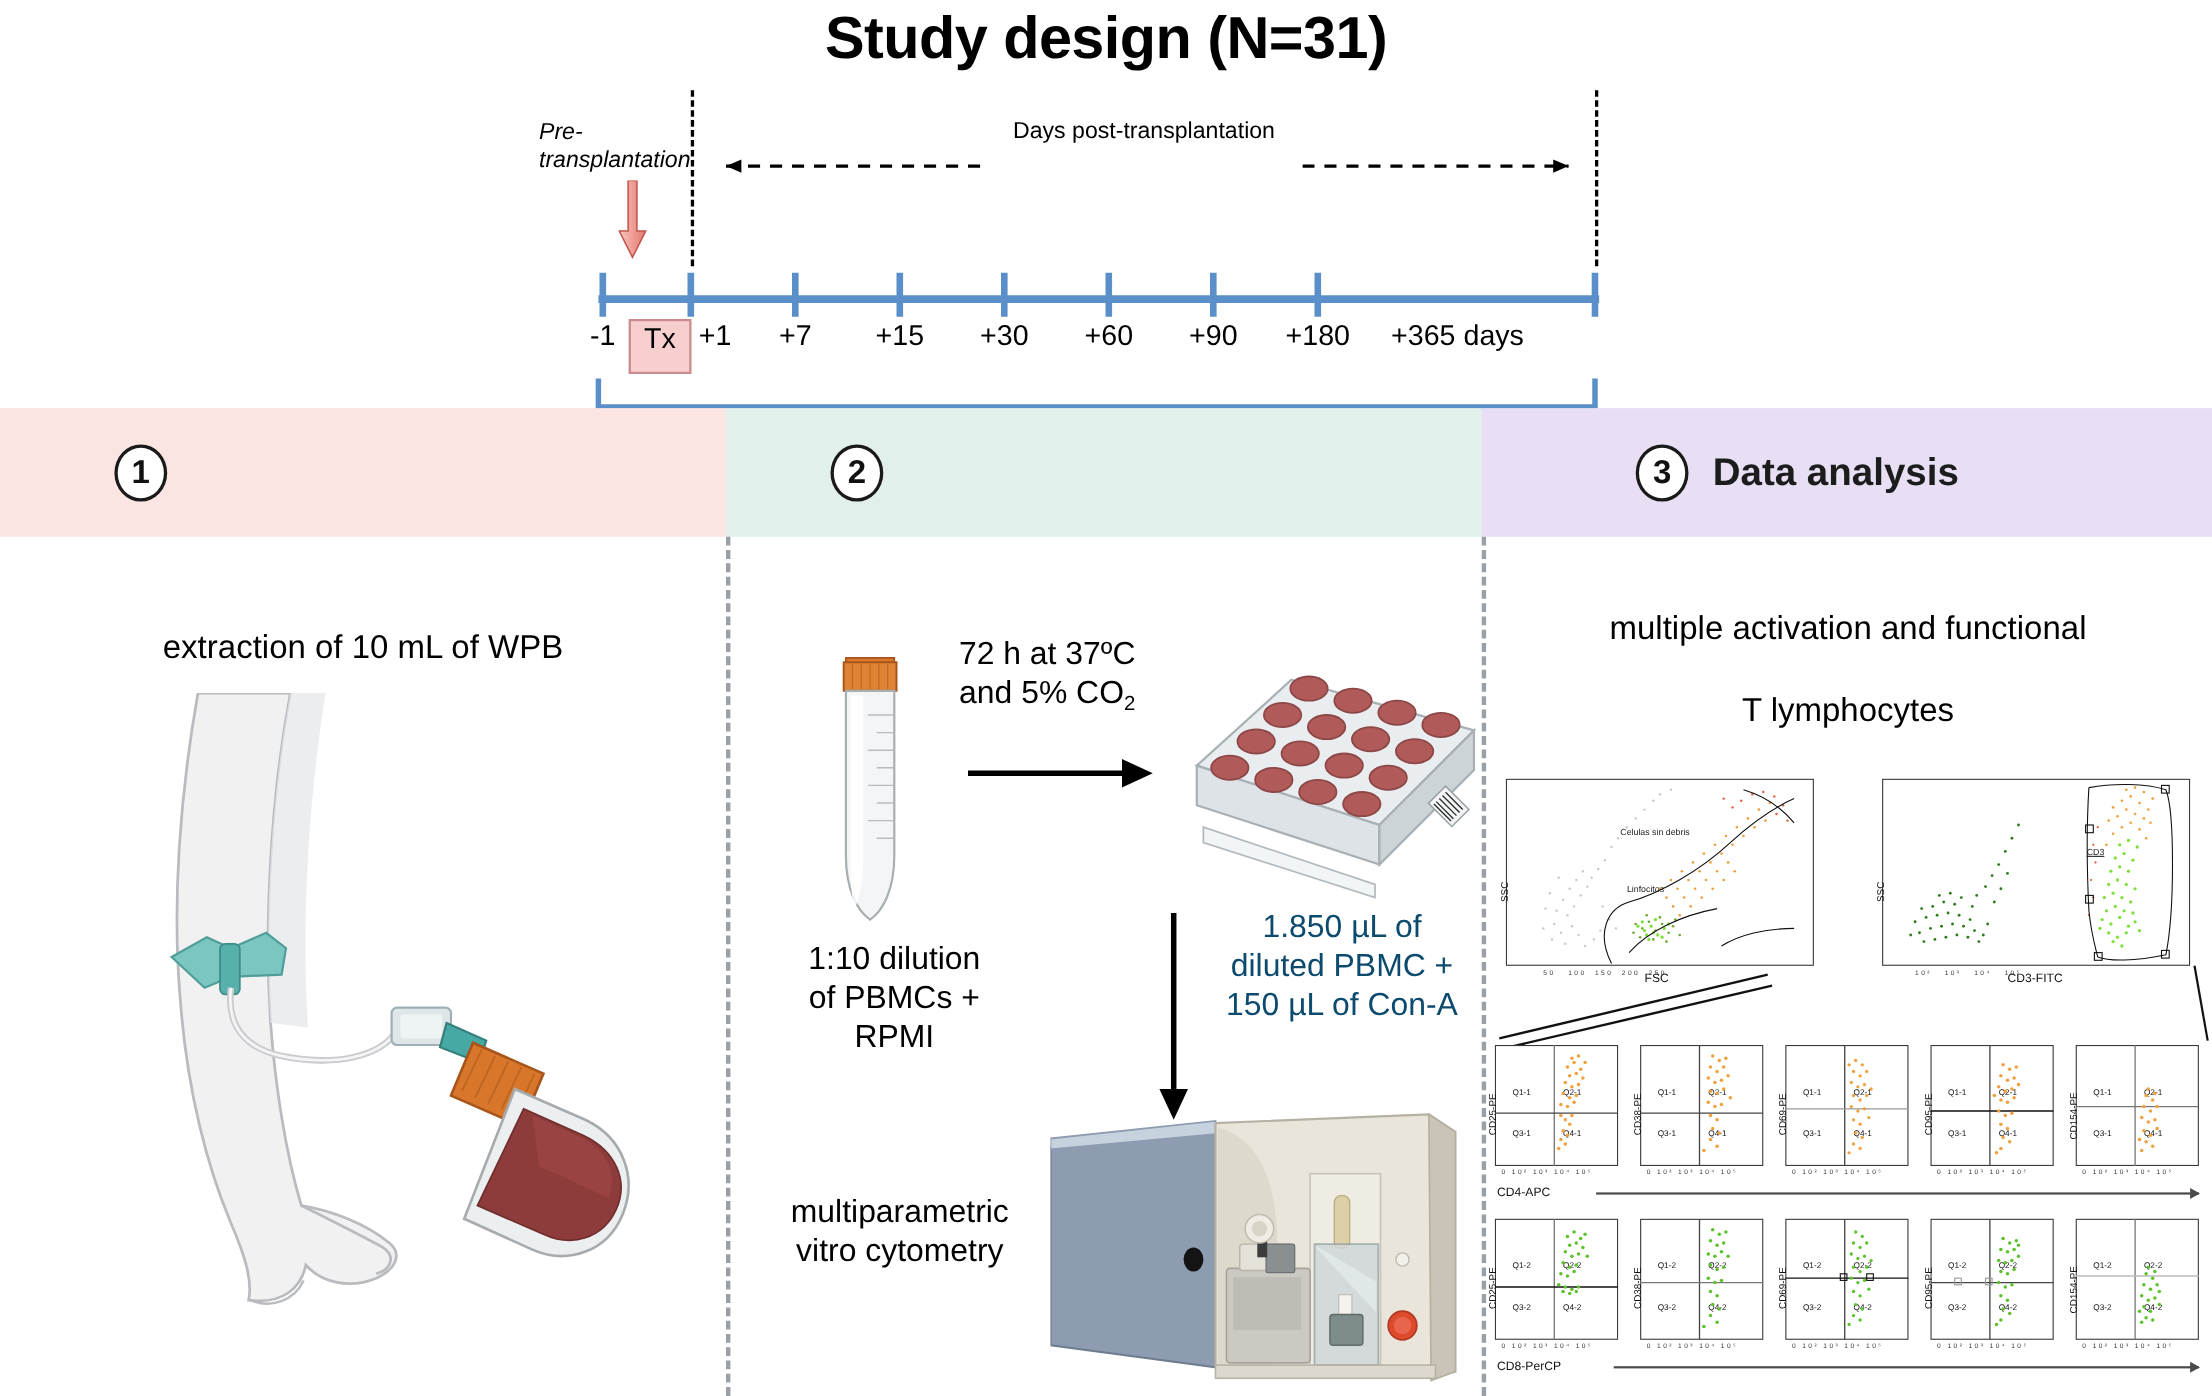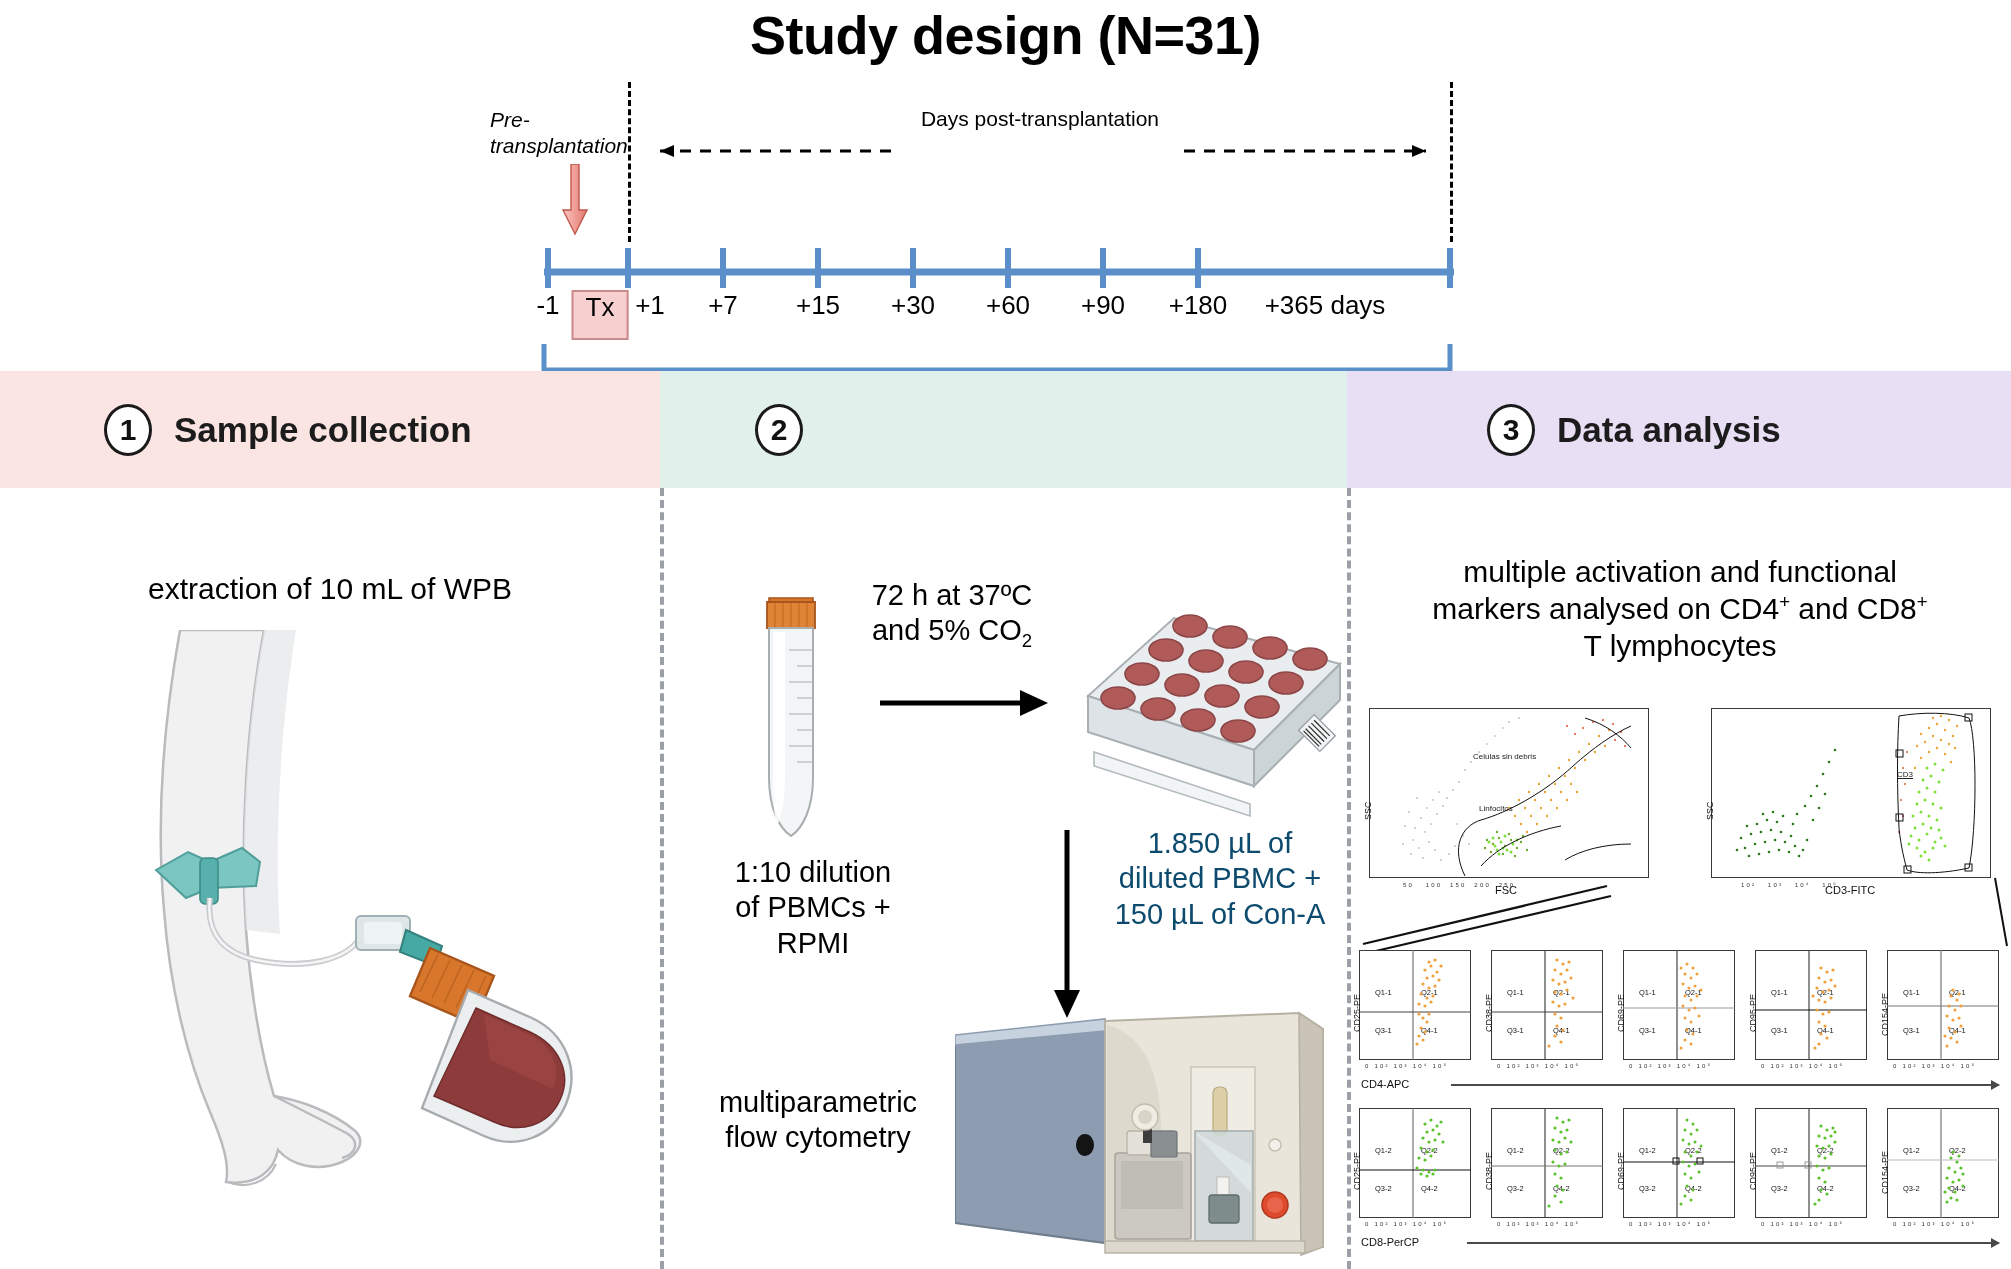--- a/index.html
+++ b/index.html
@@ -207,21 +207,20 @@
 
   <svg class="brace" viewBox="0 0 930 50">
     <path d="M20 4 V30 H446 V46 M926 4 V30 H446" fill="none" stroke="#5b8fc9" stroke-width="5"></path>
   </svg>
 </div>
 
 <div class="bands">
 
   <div class="band band1">
     <div class="circ-num">1</div>
-    <div class="band-title">Sample collection</div>
   </div>
 
   <div class="band band2">
     <div class="circ-num">2</div>
   </div>
 
   <div class="band band3">
     <div class="circ-num">3</div>
     <div class="band-title">Data analysis</div>
   </div>
@@ -355,21 +354,21 @@
 </svg>
 
 <div class="c2-conA">
   <span>1.850 µL of</span><br>
   <span>diluted PBMC +</span><br>
   <span>150 µL of Con-A</span>
 </div>
 
 <div class="c2-multi">
   <span>multiparametric</span><br>
-  <span>flow cytometry</span>
+  <span>vitro cytometry</span>
 </div>
 
 <svg class="cyt-art" viewBox="0 0 390 255">
   <path d="M0 38 L150 22 L150 238 L0 218 Z" fill="#8d9cb0" stroke="#6f7d8e" stroke-width="2"></path>
   <path d="M0 30 L150 14 L150 26 L0 40 Z" fill="#c6d3df" stroke="#8d9cb0" stroke-width="1.6"></path>
   <ellipse cx="130" cy="140" rx="9" ry="11" fill="#141414"></ellipse>
   <path d="M150 16 L344 8 L368 24 L368 242 L150 238 Z" fill="#e9e5db" stroke="#b7b1a3" stroke-width="2"></path>
   <path d="M344 8 L368 24 L368 242 L346 250 Z" fill="#c9c4b7" stroke="#b7b1a3" stroke-width="1.6"></path>
   <path d="M152 20 C190 30 206 70 206 126 L206 236 L152 236 Z" fill="#ded9cd"></path>
   <rect x="236" y="62" width="64" height="180" fill="#efece4" stroke="#c8c3b6" stroke-width="1.4"></rect>
@@ -386,21 +385,21 @@
   <circle cx="190" cy="112" r="13" fill="#efece4" stroke="#c2bcae" stroke-width="1.4"></circle>
   <circle cx="190" cy="112" r="7" fill="#d8d4c8"></circle>
   <circle cx="320" cy="140" r="6" fill="#f2f0e9" stroke="#c0bbae" stroke-width="1.3"></circle>
   <circle cx="320" cy="200" r="13" fill="#dd4b2c" stroke="#b13a20" stroke-width="1.6"></circle>
   <circle cx="320" cy="200" r="8" fill="#e8644a"></circle>
   <rect x="150" y="236" width="200" height="12" fill="#dcd8cd" stroke="#b7b1a3" stroke-width="1.4"></rect>
 </svg>
 
 <div class="c3-text">
   <span>multiple activation and functional</span><br>
-  <span><span>markers analysed on CD4</span><sup>+</sup><span> and CD8</span><sup>+</sup></span><br>
+  <br>
   <span>T lymphocytes</span>
 </div>
 
 <div class="facs-zone">
 
   <svg style="position:absolute;left:0;top:0;width:656px;height:560px;pointer-events:none" viewBox="0 0 656 560">
     <line x1="8" y1="254" x2="256" y2="196" stroke="#111" stroke-width="2.2"></line>
     <line x1="8" y1="244" x2="252" y2="186" stroke="#111" stroke-width="2.2"></line>
     <line x1="640" y1="178" x2="652" y2="246" stroke="#111" stroke-width="2"></line>
   </svg>

